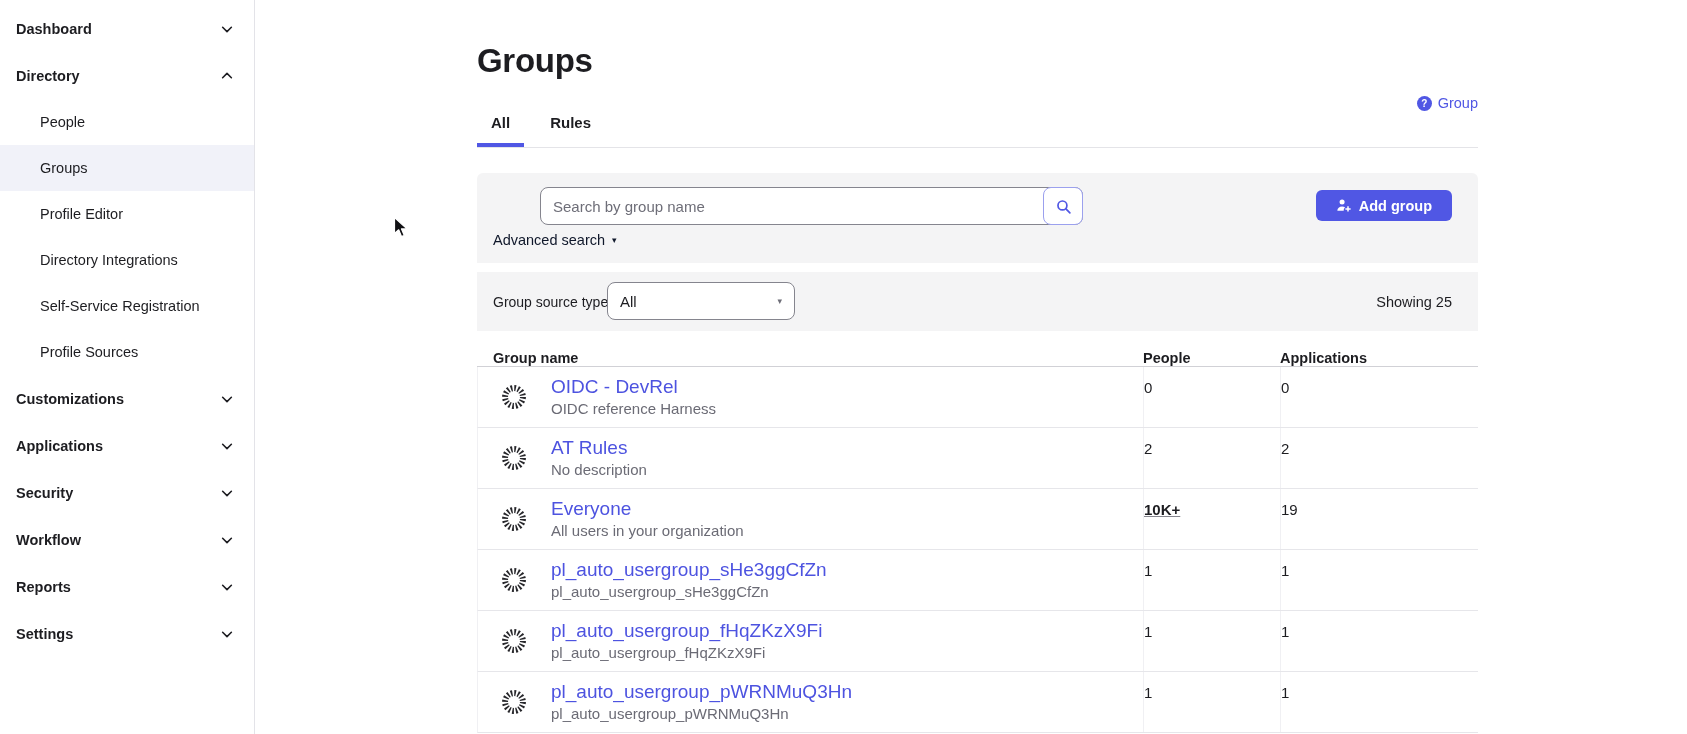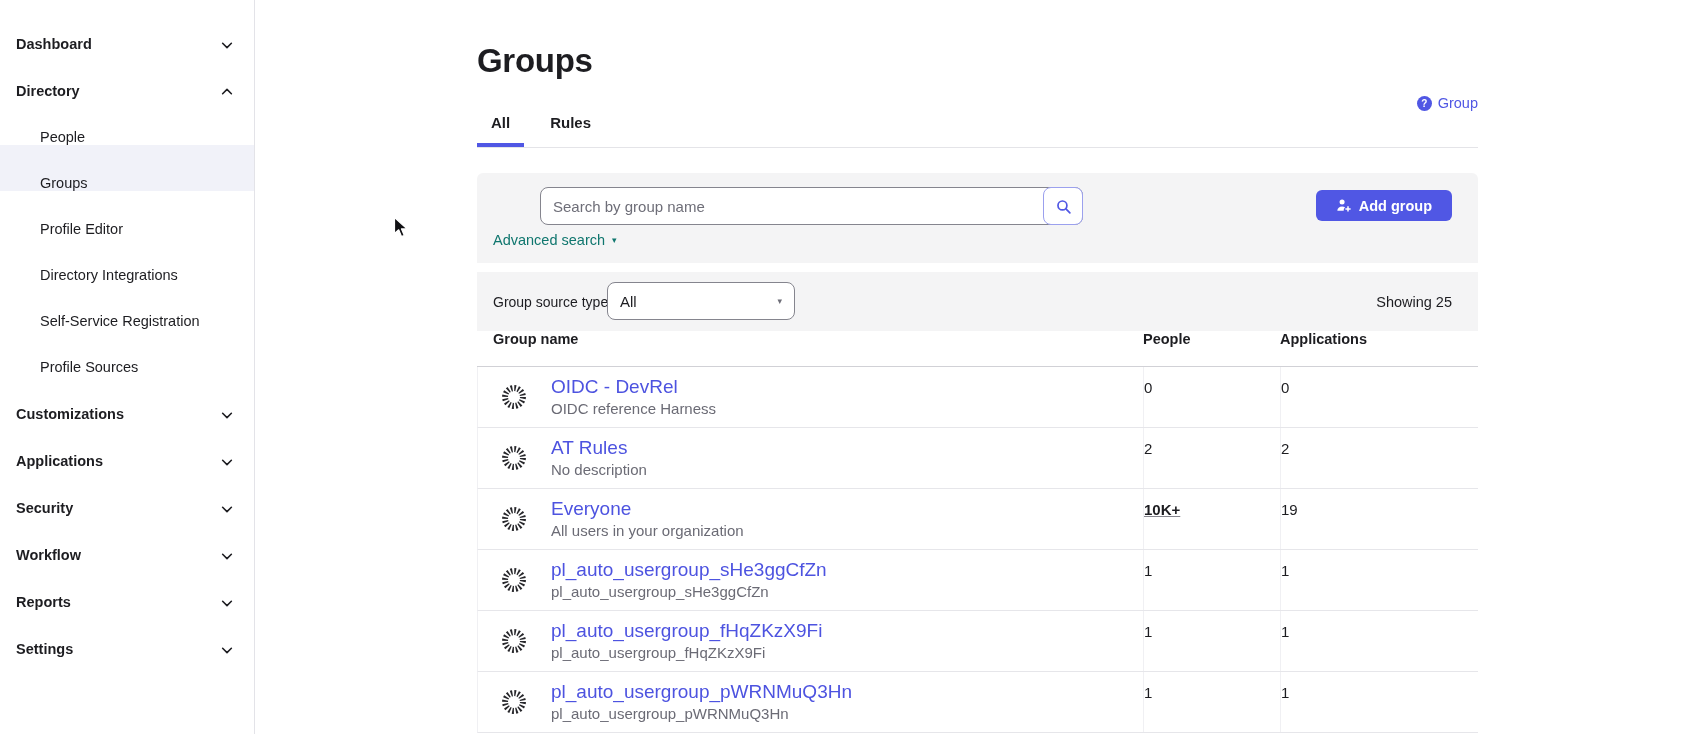--- a/index.html
+++ b/index.html
@@ -2,21 +2,21 @@
 <html><head>
 <meta charset="utf-8">
 <style>
   * { margin:0; padding:0; box-sizing:border-box; }
   html,body { width:1687px; height:734px; overflow:hidden; background:#fff;
               font-family:"Liberation Sans", sans-serif; color:#1d1d21; }
 
   
   .sidebar { position:absolute; left:0; top:0; width:255px; height:734px;
              border-right:1px solid #e3e3e8; background:#fff; padding-top:5px; }
-  .nav-item { display:flex; align-items:flex-end; cursor:pointer; }
+  .nav-item { display:flex; align-items:center; cursor:pointer; }
   .nav-top { height:47px; padding:0 20px 0 16px; justify-content:space-between;
              font-weight:700; font-size:14.5px; }
   .nav-sub { height:46px; padding-left:40px; font-size:14.5px; }
   .nav-sub.selected { background:#f1f2f9; }
   .chev { width:14px; height:14px; flex:0 0 auto; }
   .chev.up { transform:rotate(180deg); }
 
   
   .main { position:absolute; left:255px; top:0; right:0; height:734px; }
   .content { position:relative; margin-left:222px; width:1001px; }
@@ -42,37 +42,37 @@
                   font-family:"Liberation Sans", sans-serif; outline:none; }
   .search-input::placeholder { color:#6e6e78; }
   .resize-glyph { position:absolute; right:5px; bottom:5px; }
   .search-btn { position:absolute; left:566px; top:14px; width:40px; height:38px;
                 background:#fff; border:1px solid #9ba0ee; border-radius:8px;
                 display:flex; align-items:center; justify-content:center; cursor:pointer; }
   .add-group-btn { position:absolute; right:26px; top:17px; height:31px; padding:0 20px;
                    background:#5057e4; border:none; border-radius:6px; color:#fff;
                    font-size:14.5px; font-weight:700; display:flex; align-items:center;
                    gap:8px; cursor:pointer; font-family:"Liberation Sans", sans-serif; }
-  .adv-search { position:absolute; left:16px; top:59px; color:#0f766e; font-size:14.5px;
+  .adv-search { position:absolute; left:16px; top:59px; color:#0f172a; font-size:14.5px;
                 display:flex; align-items:center; gap:7px; cursor:pointer; }
   .caret { font-size:9px; line-height:1; }
 
   .panel-filter { margin-top:9px; height:59px; background:#f4f4f5; position:relative;
                   display:flex; align-items:center; padding:0 26px 0 16px; }
   .filter-label { font-size:14px; }
   .dropdown { position:absolute; left:130px; top:10px; width:188px; height:38px;
               background:#fff; border:1px solid #85858e; border-radius:8px;
               display:flex; align-items:center; padding:0 12px; font-size:15px;
               cursor:pointer; }
   .dropdown .caret { margin-left:auto; color:#6e6e78; }
   .showing { margin-left:auto; font-size:14.5px; }
 
   
   .grid { width:100%; }
-  .grid-head { display:flex; height:36px; align-items:flex-start;
+  .grid-head { display:flex; height:36px; align-items:flex-end;
                border-bottom:1px solid #d1d1d6; font-weight:700; font-size:14.5px; }
   .col-name { width:666px; padding-left:16px; }
   .col-people { width:137px; }
   .col-apps { width:198px; }
   .grid-row { display:flex; height:61px; border-bottom:1px solid #e6e6ea;
               border-left:1px solid #f0f0f3; }
   .cell-name { width:666px; display:flex; padding-left:23px; }
   .cell-people, .cell-apps { font-size:15px; padding-top:12px;
                              border-left:1px solid #f0f0f3; height:100%; }
   .cell-people { width:137px; margin-left:-1px; }

